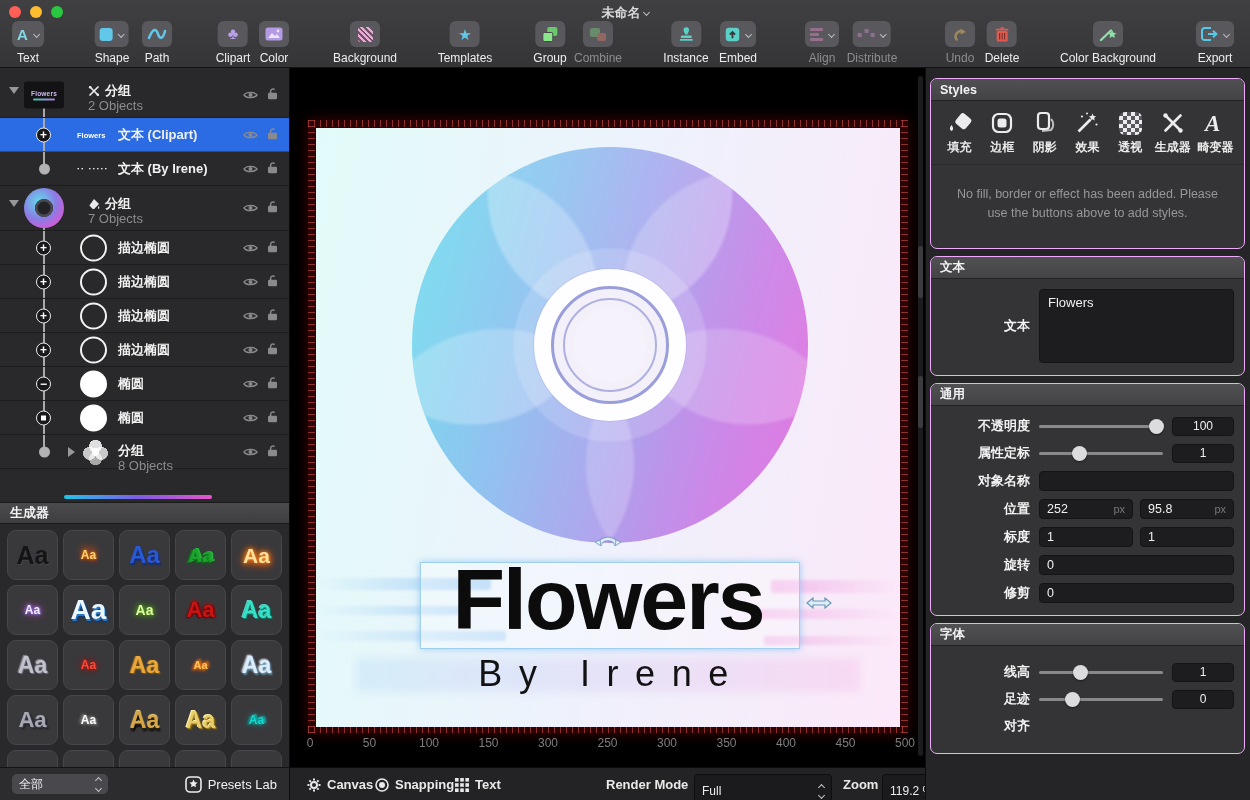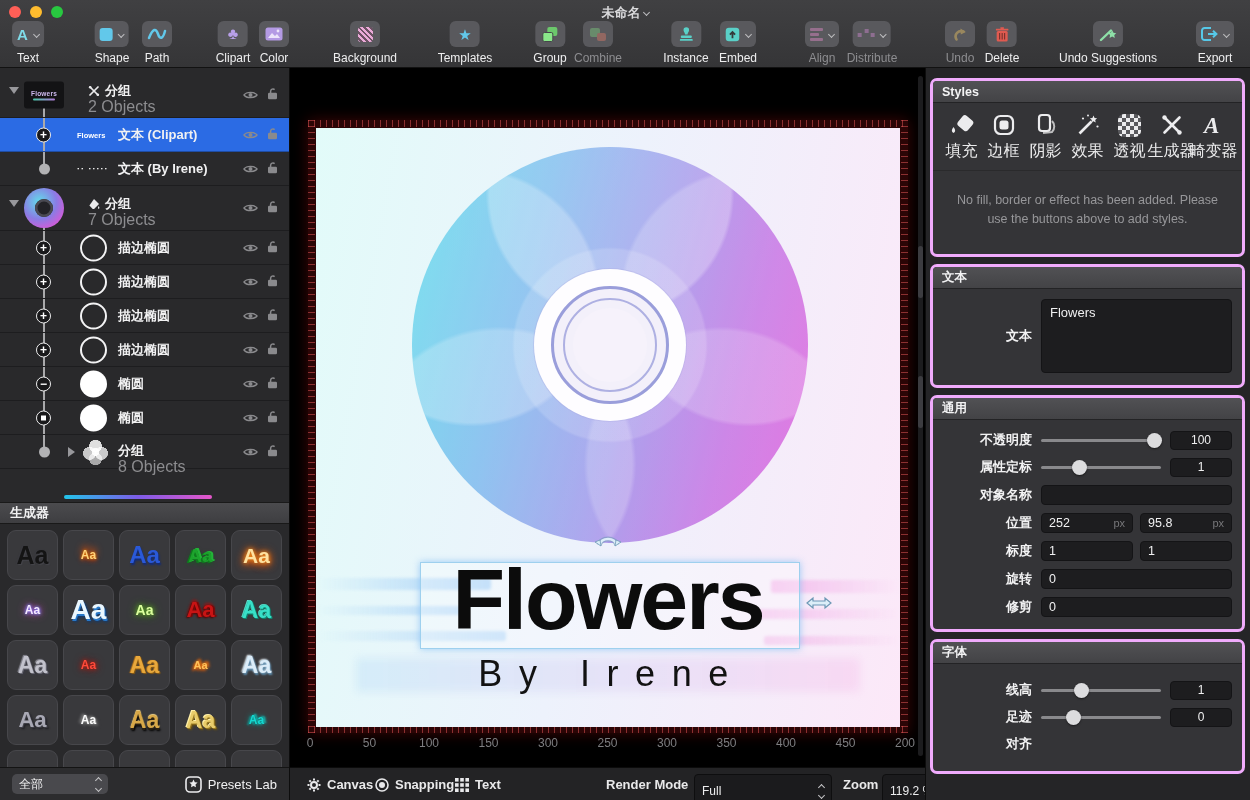--- a/index.html
+++ b/index.html
@@ -44,21 +44,21 @@
   .th-circle{left:80px;width:27px;height:27px;border-radius:50%;background:#fff}
   .th-flower{left:82px;width:27px;height:27px;background:
     radial-gradient(circle at 50% 28%,rgba(255,255,255,.85) 0 26%,transparent 27%),
     radial-gradient(circle at 28% 55%,rgba(255,255,255,.75) 0 26%,transparent 27%),
     radial-gradient(circle at 72% 55%,rgba(255,255,255,.75) 0 26%,transparent 27%),
     radial-gradient(circle at 50% 75%,rgba(255,255,255,.6) 0 26%,transparent 27%),
     radial-gradient(circle at 50% 50%,rgba(255,255,255,.9) 0 20%,transparent 21%)}
   .lr-label{position:absolute;left:118px;top:50%;transform:translateY(-50%);color:#f1f1f2;font-size:13px;font-weight:bold;display:flex;align-items:center;gap:5px;white-space:nowrap;z-index:2}
   .layer-row.group .lr-label{left:88px;top:9px;transform:none}
   .layer-row.g3 .lr-label{left:118px;top:7px;transform:none}
-  .lr-sub{position:absolute;left:88px;top:25px;font-size:16px;color:#8d8d90;z-index:2}
+  .lr-sub{position:absolute;left:88px;top:25px;font-size:13px;color:#8d8d90;z-index:2}
   .layer-row.g3 .lr-sub{left:118px;top:23px}
   .lr-eye{position:absolute;right:31px;top:50%;transform:translateY(-50%);z-index:2}
   .lr-lock{position:absolute;right:10px;top:50%;transform:translateY(-50%);z-index:2}
   .accent-bar{height:4px;width:148px;margin:3px 0 3px 64px;background:linear-gradient(90deg,#22c4ea,#7d5ce8,#e556c9);border-radius:2px}
   .gen-head{height:22px;background:linear-gradient(#4b4b4e,#3e3e41);border-top:1px solid #1a1a1a;border-bottom:1px solid #191919;color:#f1f1f2;font-size:13px;font-weight:bold;display:flex;align-items:center;padding-left:10px;flex:none}
   .gen-grid{flex:1;overflow:hidden;padding:6px 7px;display:grid;grid-template-columns:repeat(5,1fr);gap:5px;align-content:start}
   .tile{height:50px;background:#39393c;border:1px solid #47474b;border-radius:9px;display:flex;align-items:center;justify-content:center;overflow:hidden}
   .ps{font-weight:bold;line-height:1}
   .ps-ink{font-size:25px;color:#141414;text-shadow:1px 1px 1px #45454b,-1px 0 1px #3a3a40}
   .ps-fire{font-size:12px;color:#ffd27a;text-shadow:0 0 3px #ff8a00,0 -4px 7px #ff5500,0 2px 4px #c83200}
@@ -126,26 +126,26 @@
   .v-scroll{position:absolute;right:2px;top:8px;width:5px;bottom:44px;background:#1c1c1e;border-radius:3px}
   .v-scroll i{position:absolute;left:0;width:5px;height:52px;background:#3c3c40;border-radius:3px;display:block}
 
   
   .statusbar{position:absolute;left:0;right:0;bottom:0;height:33px;background:#232325;border-top:1px solid #0b0b0b;color:#e9e9ea;font-size:13px}
   .sb-it{position:absolute;top:0;height:33px;display:flex;align-items:center;gap:6px;font-weight:bold}
   .sb-dd{position:absolute;top:6px;height:21px;background:#1b1b1d;border:1px solid #0e0e0f;border-radius:4px;display:flex;align-items:center;padding:16px 7px;font-size:12px;color:#ededee}
 
   
   .right-panel{position:absolute;top:68px;right:0;width:325px;bottom:0;background:#252527;border-left:1px solid #0d0d0d;overflow:hidden;padding-top:10px}
-  .section{background:#343437;border:3px solid #f0abfc;border-radius:7px;overflow:hidden;margin:0 5px 7px 4px}
+  .section{background:#343437;border:1px solid #f0abfc;border-radius:7px;overflow:hidden;margin:0 5px 7px 4px}
   .sec-head{height:22px;background:linear-gradient(#515154,#434346);display:flex;align-items:center;padding:0 9px;font-size:12.5px;font-weight:bold;color:#f3f3f4;border-bottom:1px solid #232325}
   .st-row{display:flex;justify-content:space-between;padding:9px 8px 6px 8px}
   .st-btn{display:flex;flex-direction:column;align-items:center;gap:3px;width:41px}
   .st-ic{height:26px;display:flex;align-items:center;justify-content:center}
-  .st-lb{font-size:16px;color:#ebebec;font-weight:normal;white-space:nowrap}
+  .st-lb{font-size:12px;color:#ebebec;font-weight:bold;white-space:nowrap}
   .checker{width:23px;height:23px;border-radius:6px;background:repeating-conic-gradient(#ececee 0 25%,#59595d 0 50%) 0 0/8px 8px}
   .st-msg{padding:20px 20px 24px;color:#97979a;font-size:12.5px;line-height:1.55;text-align:center;border-top:1px solid #2a2a2c;margin-top:2px}
   .tp-body{display:flex;align-items:center;padding:10px 10px 12px 0}
   .g-lb{width:108px;flex:none;text-align:right;padding-right:9px;color:#f2f2f3;font-size:13px;font-weight:bold;white-space:nowrap}
   .tp-area{flex:1;height:74px;background:#1d1d1f;border:1px solid #141416;border-radius:4px;color:#f0f0f1;font-size:13px;padding:5px 8px;resize:none;outline:none;font-family:"Liberation Sans",sans-serif}
   .g-row{display:flex;align-items:center;margin:8px 10px 8px 0}
   .slider{position:relative;flex:1;height:15px;margin-right:9px}
   .slider:before{content:"";position:absolute;left:0;right:0;top:6px;height:3px;background:#89898c;border-radius:2px}
   .knob{position:absolute;top:0;width:15px;height:15px;border-radius:50%;background:#dcdcde;box-shadow:0 1px 2px rgba(0,0,0,.5)}
   .vbox{width:62px;flex:none;height:19px;background:#1d1d1f;border:1px solid #141416;border-radius:4px;color:#f0f0f1;font-size:12px;display:flex;align-items:center;justify-content:center}
@@ -305,21 +305,21 @@
           </span>
           <span class="tb-lb">Delete</span>
         </div>
         <div class="tb-item" style="left: 1108px;">
           <span class="tb-ic">
             <svg width="19" height="15">
               <line x1="2" y1="13" x2="12" y2="3.5" stroke="#8ee0a8" stroke-width="2.4" stroke-linecap="round"></line>
               <path d="M13.2 3.2 l1.3 2.6 2.8.35-2 1.95.5 2.8-2.6-1.35-2.6 1.35.5-2.8-2-1.95 2.8-.35Z" fill="#8ee0a8"></path>
             </svg>
           </span>
-          <span class="tb-lb">Undo Suggestions</span>
+          <span class="tb-lb">Color Background</span>
         </div>
         <div class="tb-item" style="left: 1215px;">
           <span class="tb-ic">
             <svg width="17" height="14">
               <path d="M10 1 H3.5 A2.5 2.5 0 0 0 1 3.5 V10.5 A2.5 2.5 0 0 0 3.5 13 H10" fill="none" stroke="#56c8e8" stroke-width="2"></path>
               <path d="M7 7 h8 M12 3.8 L15.4 7 L12 10.2" stroke="#56c8e8" stroke-width="2" fill="none"></path>
             </svg>
             <span class="chv"></span>
           </span>
           <span class="tb-lb">Export</span>
@@ -667,21 +667,21 @@
         <span class="ruler-num" style="left: 2px;">0</span>
         <span class="ruler-num" style="left: 61.5px;">50</span>
         <span class="ruler-num" style="left: 121px;">100</span>
         <span class="ruler-num" style="left: 180.5px;">150</span>
         <span class="ruler-num" style="left: 240px;">300</span>
         <span class="ruler-num" style="left: 299.5px;">250</span>
         <span class="ruler-num" style="left: 359px;">300</span>
         <span class="ruler-num" style="left: 418.5px;">350</span>
         <span class="ruler-num" style="left: 478px;">400</span>
         <span class="ruler-num" style="left: 537.5px;">450</span>
-        <span class="ruler-num" style="left: 597px;">200</span>
+        <span class="ruler-num" style="left: 597px;">500</span>
       </div>
     <div class="v-scroll">
         <i style="top:170px"></i>
         <i style="top:300px"></i>
       </div>
 
     <div class="statusbar">
       <div class="sb-it" style="left:17px">
         <svg width="14" height="14" viewBox="0 0 14 14">
             <circle cx="7" cy="7" r="3" fill="none" stroke="#e8e8ea" stroke-width="2"></circle>

